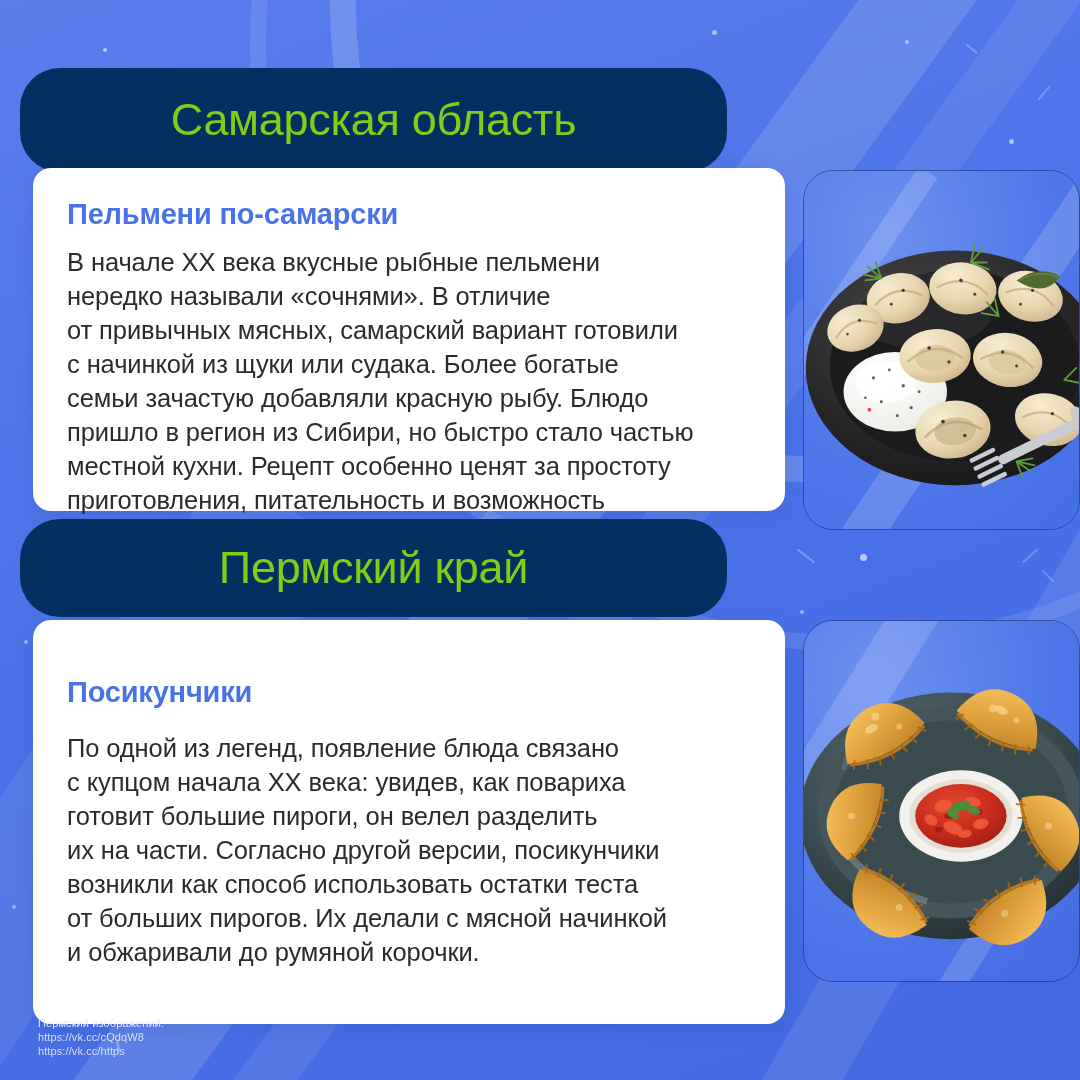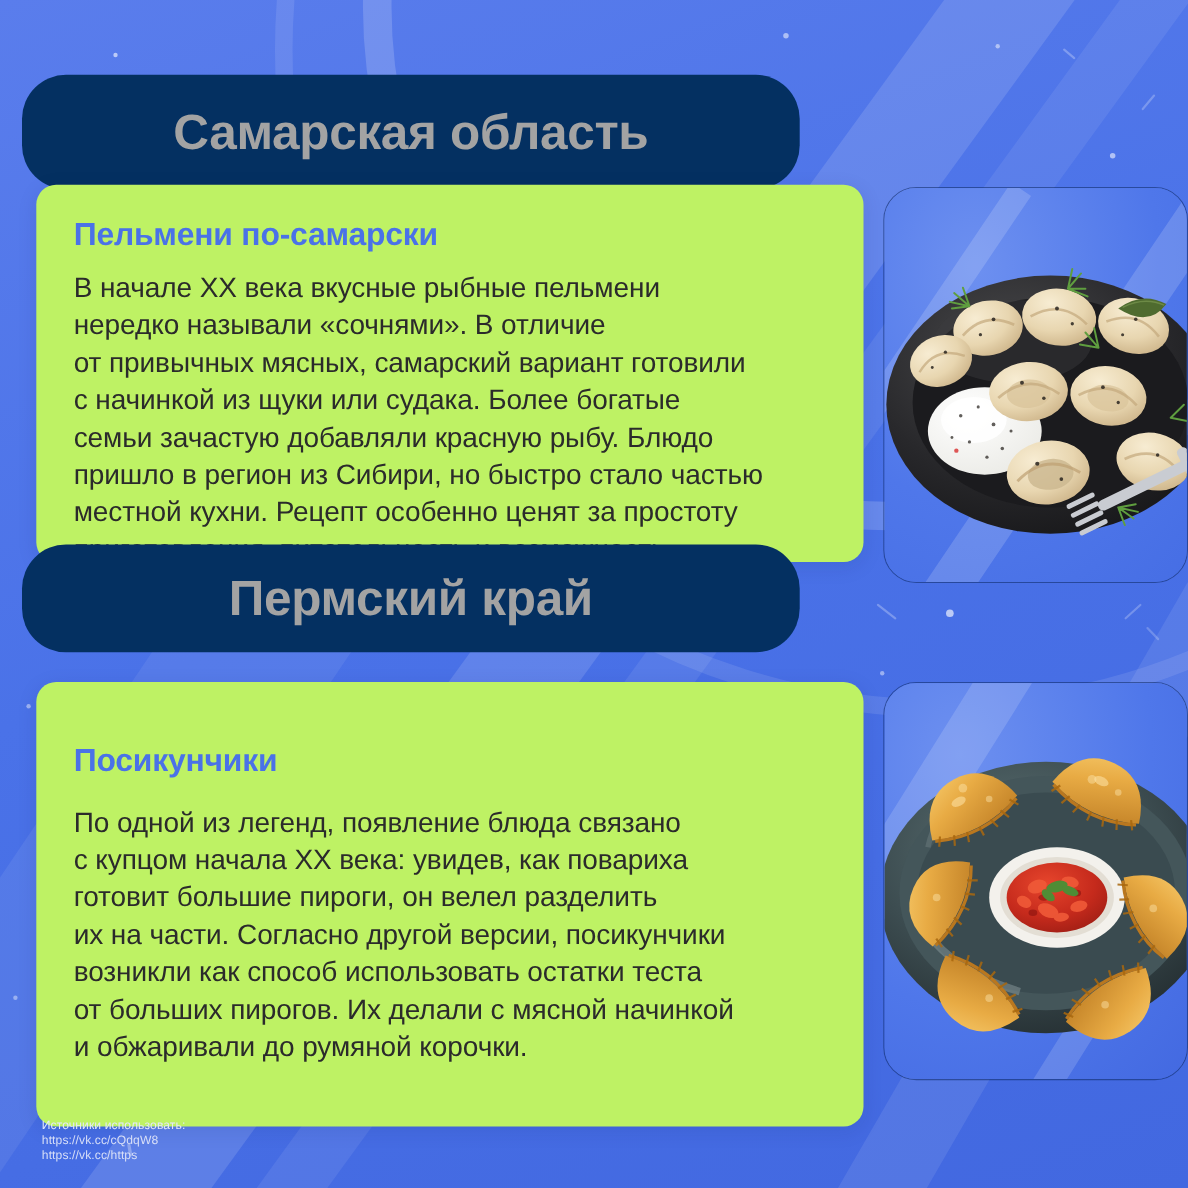--- a/index.html
+++ b/index.html
@@ -24,29 +24,29 @@
   .band3{width:150px;height:900px;left:-40px;top:430px;transform:rotate(34deg);
          background:rgba(255,255,255,.07);}
   .band4{width:70px;height:700px;left:900px;top:500px;transform:rotate(30deg);
          background:rgba(255,255,255,.09);}
   .speck{position:absolute;background:rgba(255,255,255,.75);border-radius:50%;}
   .streak{position:absolute;background:rgba(255,255,255,.55);border-radius:2px;}
 
   
   .titlebar{position:absolute;background:#043061;border-radius:40px;
     display:flex;align-items:center;justify-content:center;}
-  .titlebar .t{color:#a3a3a3;font-weight:bold;letter-spacing:-.3px;}
+  .titlebar .t{color:#84cc16;font-weight:normal;letter-spacing:-.3px;}
 
   #titlebar-1{left:20px;top:68px;width:707px;height:104px;}
-  #titlebar-2{left:20px;top:495px;width:707px;height:98px;}
+  #titlebar-2{left:20px;top:519px;width:707px;height:98px;}
   #titlebar-1 .t{font-size:45px;}
   #titlebar-2 .t{font-size:45px;}
 
   
-  .card{position:absolute;background:#bef264;border-radius:18px;
+  .card{position:absolute;background:#ffffff;border-radius:18px;
     box-shadow:0 4px 18px rgba(10,30,90,.10);}
   #card-1{left:33px;top:168px;width:752px;height:343px;}
   #card-2{left:33px;top:620px;width:752px;height:404px;}
   .card-inner{position:absolute;left:0;right:0;top:0;padding:30px 34px 0 34px;box-sizing:border-box;}
   .dish-title{color:#4a72e8;font-size:29px;font-weight:bold;margin:0 0 14px 0;letter-spacing:-.2px;}
   #card-2 .dish-title{margin:0 0 22px 0;}
   .dish-body{color:#2b2b2b;font-size:25.5px;line-height:34px;margin:0;white-space:pre-line;letter-spacing:-.1px;}
 
   
   .photo{position:absolute;border-radius:30px;overflow:hidden;
@@ -367,18 +367,18 @@
           <circle cx="214" cy="100" r="3"></circle>
         <circle cx="48" cy="196" r="3.5"></circle>
           <circle cx="246" cy="206" r="3.5"></circle>
         <circle cx="96" cy="288" r="3.5"></circle>
           <circle cx="202" cy="294" r="3.5"></circle>
       </g>
     </svg>
   </div>
 
   <div id="footer">
-    <div class="lbl">Источники использовать:</div>
+    <div class="lbl">Пермский изображений:</div>
     <div>https://vk.cc/cQdqW8</div>
     <div>https://vk.cc/https</div>
   </div>
 
 </div>
 
 </body></html>

